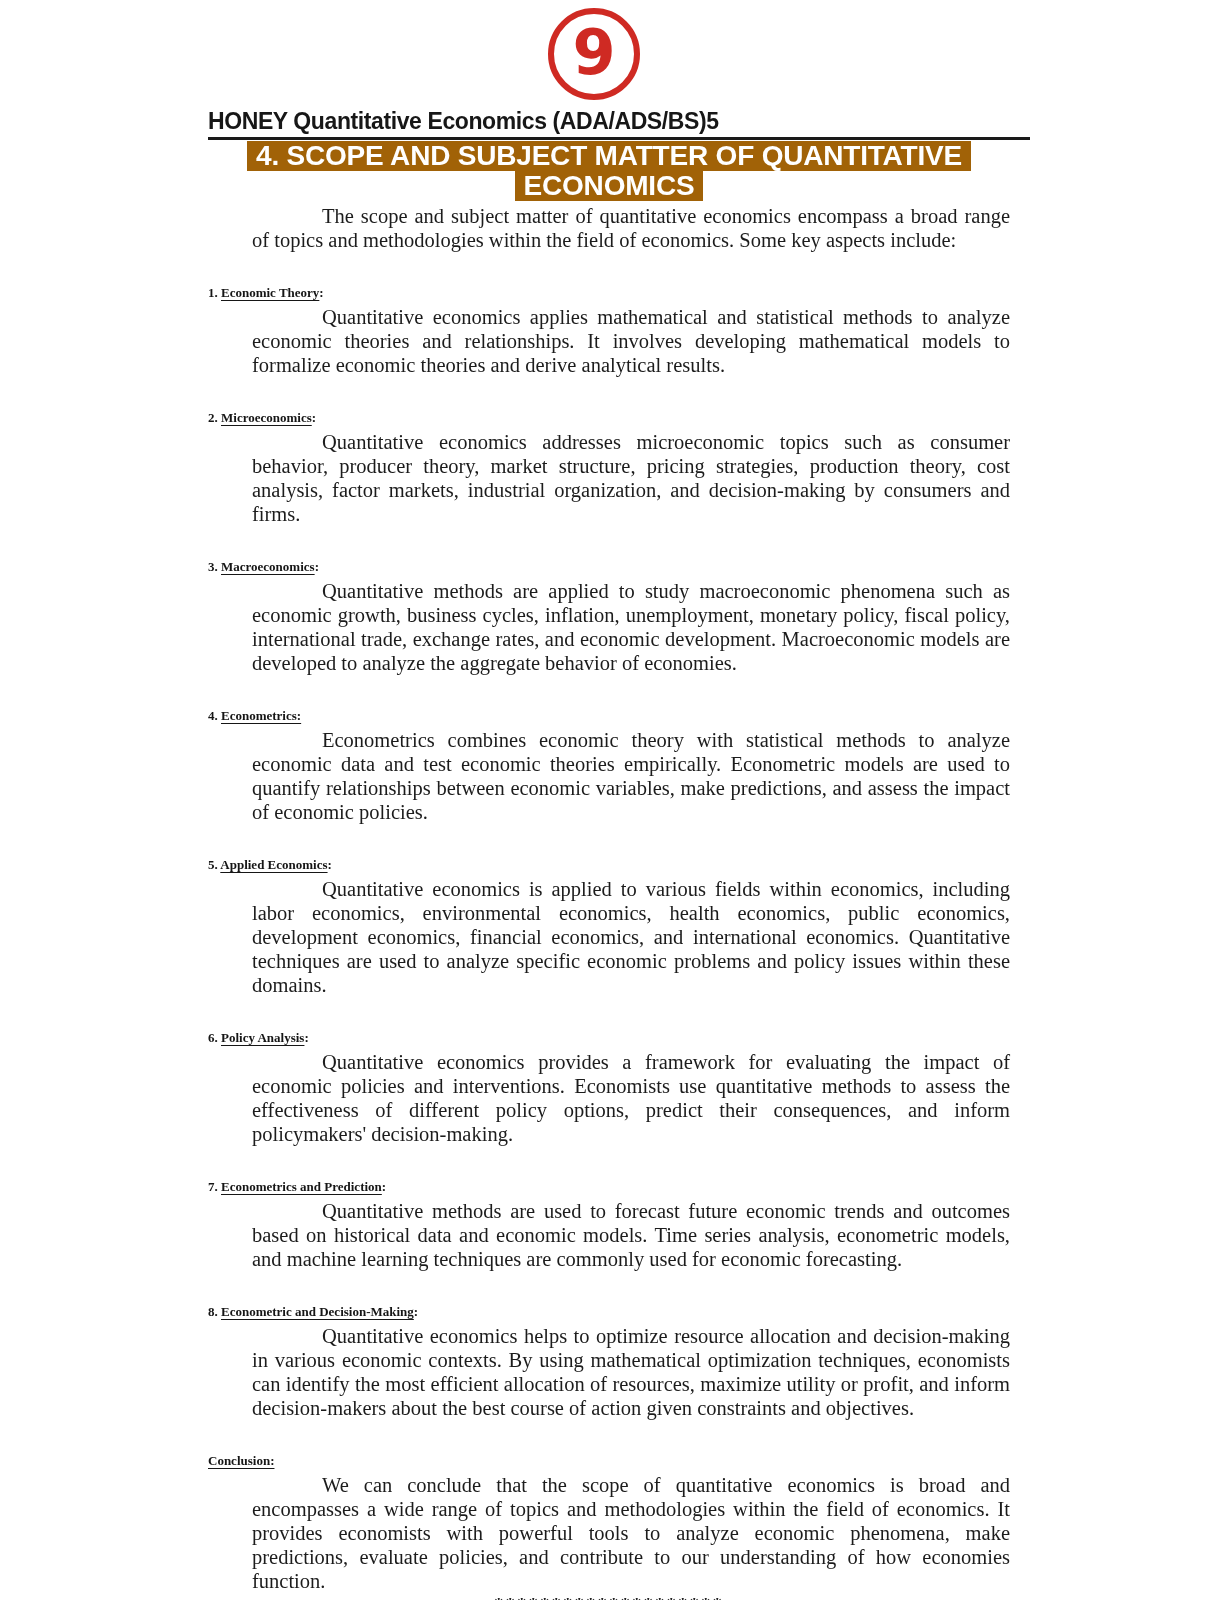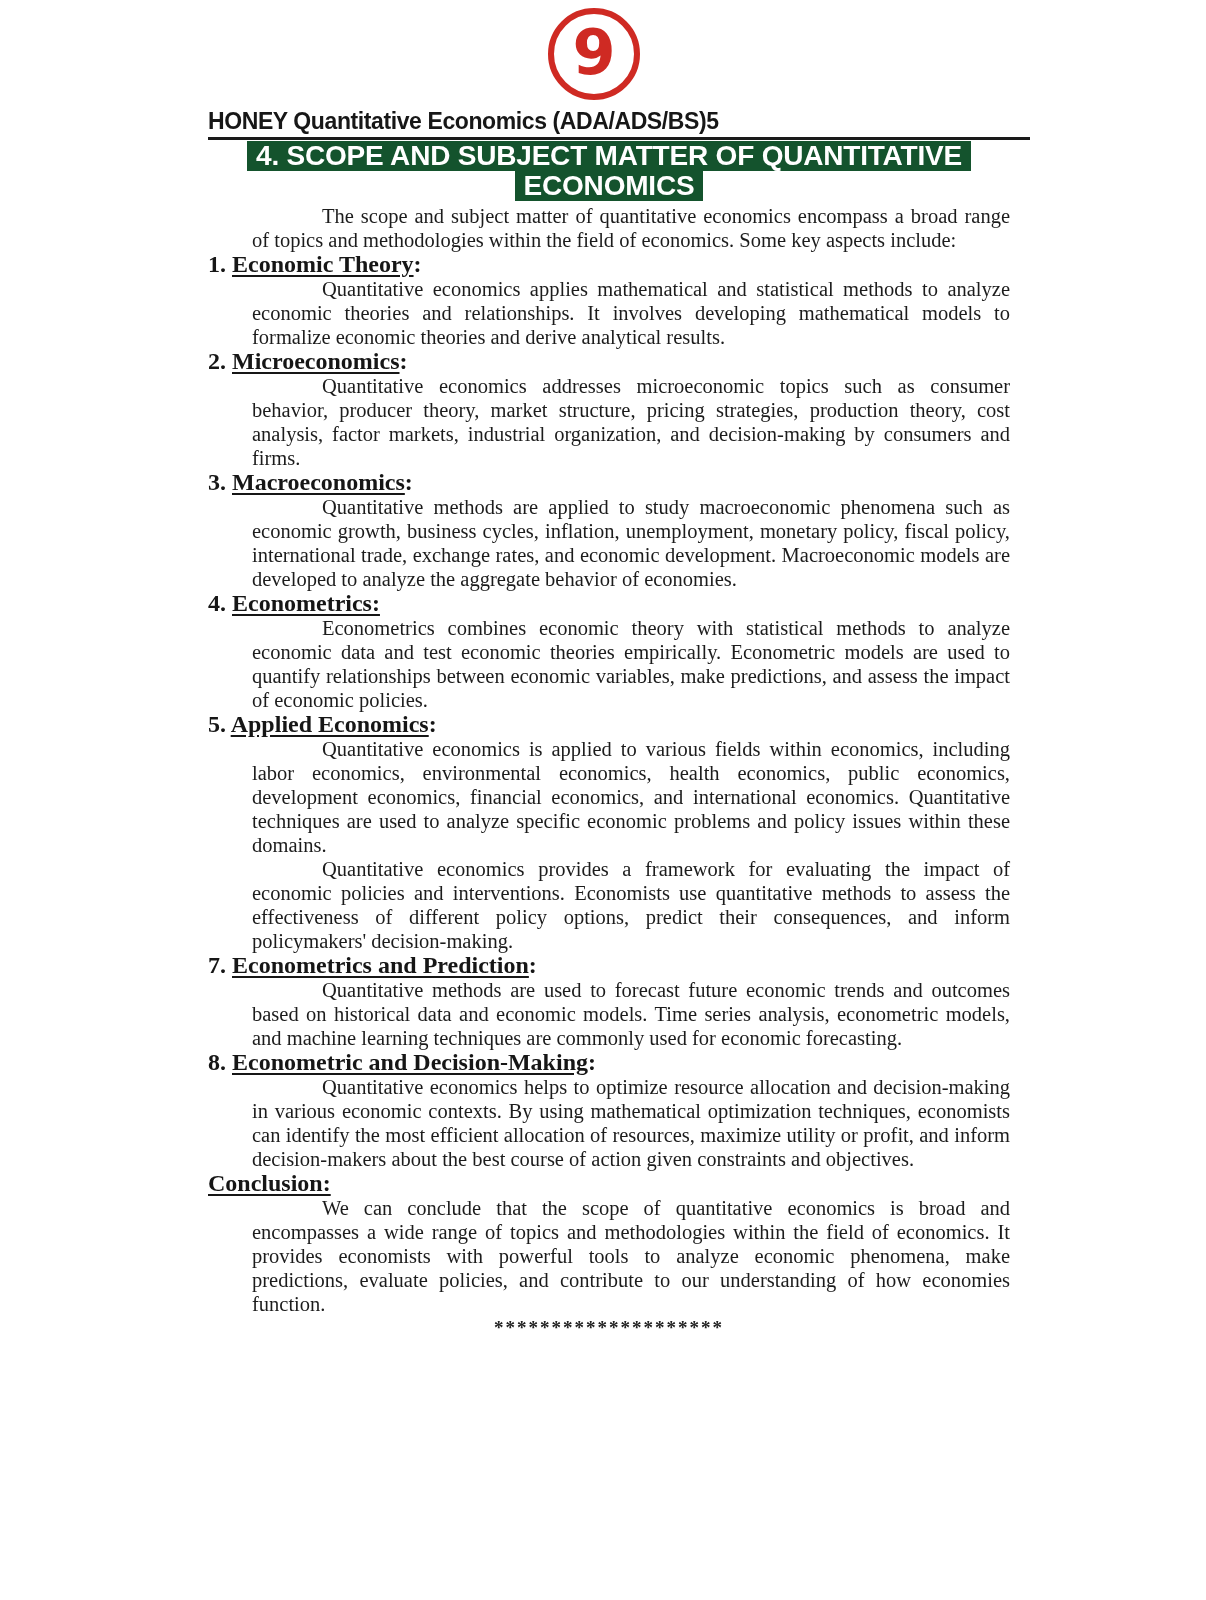--- a/index.html
+++ b/index.html
@@ -55,37 +55,38 @@
   .banner {
     text-align: center;
     font-family: "Liberation Sans", sans-serif;
     font-weight: 700;
     font-size: 28px;
     line-height: 30px;
     letter-spacing: -0.2px;
     margin: 1px 0 3px 0;
   }
   .banner-line {
-    background: #14532d;
+    background: #a16207;
     color: #ffffff;
     padding: 0 9px;
     display: inline-block;
   }
   .body-para {
     margin: 0;
     font-size: 20.5px;
     line-height: 24px;
     text-align: justify;
   }
   .indent { text-indent: 70px; margin-left: 44px; }
   .section-heading {
-    font-size: 24px;
+    font-size: 13px;
     line-height: 25px;
     font-weight: 700;
     color: #161616;
+    margin-top: 28px;
   }
   .section-heading .u { text-decoration: underline; text-underline-offset: 3px; }
   .asterisks {
     text-align: center;
     font-weight: 700;
     font-size: 19px;
     letter-spacing: 2px;
     line-height: 24px;
     color: #222;
   }
@@ -117,20 +118,21 @@
         <div class="section-heading"><span>1. </span><span class="u">Economic Theory</span><span>:</span></div>
         <p class="body-para indent">Quantitative economics applies mathematical and statistical methods to analyze economic theories and relationships. It involves developing mathematical models to formalize economic theories and derive analytical results.</p>
         <div class="section-heading"><span>2. </span><span class="u">Microeconomics</span><span>:</span></div>
         <p class="body-para indent">Quantitative economics addresses microeconomic topics such as consumer behavior, producer theory, market structure, pricing strategies, production theory, cost analysis, factor markets, industrial organization, and decision-making by consumers and firms.</p>
         <div class="section-heading"><span>3. </span><span class="u">Macroeconomics</span><span>:</span></div>
         <p class="body-para indent">Quantitative methods are applied to study macroeconomic phenomena such as economic growth, business cycles, inflation, unemployment, monetary policy, fiscal policy, international trade, exchange rates, and economic development. Macroeconomic models are developed to analyze the aggregate behavior of economies.</p>
         <div class="section-heading"><span>4. </span><span class="u">Econometrics:</span><span></span></div>
         <p class="body-para indent">Econometrics combines economic theory with statistical methods to analyze economic data and test economic theories empirically. Econometric models are used to quantify relationships between economic variables, make predictions, and assess the impact of economic policies.</p>
         <div class="section-heading"><span>5. </span><span class="u">Applied Economics</span><span>:</span></div>
         <p class="body-para indent">Quantitative economics is applied to various fields within economics, including labor economics, environmental economics, health economics, public economics, development economics, financial economics, and international economics. Quantitative techniques are used to analyze specific economic problems and policy issues within these domains.</p>
+        <div class="section-heading"><span>6. </span><span class="u">Policy Analysis</span><span>:</span></div>
         <p class="body-para indent">Quantitative economics provides a framework for evaluating the impact of economic policies and interventions. Economists use quantitative methods to assess the effectiveness of different policy options, predict their consequences, and inform policymakers' decision-making.</p>
         <div class="section-heading"><span>7. </span><span class="u">Econometrics and Prediction</span><span>:</span></div>
         <p class="body-para indent">Quantitative methods are used to forecast future economic trends and outcomes based on historical data and economic models. Time series analysis, econometric models, and machine learning techniques are commonly used for economic forecasting.</p>
         <div class="section-heading"><span>8. </span><span class="u">Econometric and Decision-Making</span><span>:</span></div>
         <p class="body-para indent">Quantitative economics helps to optimize resource allocation and decision-making in various economic contexts. By using mathematical optimization techniques, economists can identify the most efficient allocation of resources, maximize utility or profit, and inform decision-makers about the best course of action given constraints and objectives.</p>
         <div class="section-heading"><span></span><span class="u">Conclusion:</span><span></span></div>
         <p class="body-para indent">We can conclude that the scope of quantitative economics is broad and encompasses a wide range of topics and methodologies within the field of economics. It provides economists with powerful tools to analyze economic phenomena, make predictions, evaluate policies, and contribute to our understanding of how economies function.</p>
       </div>
 
     <div class="asterisks">********************</div>

